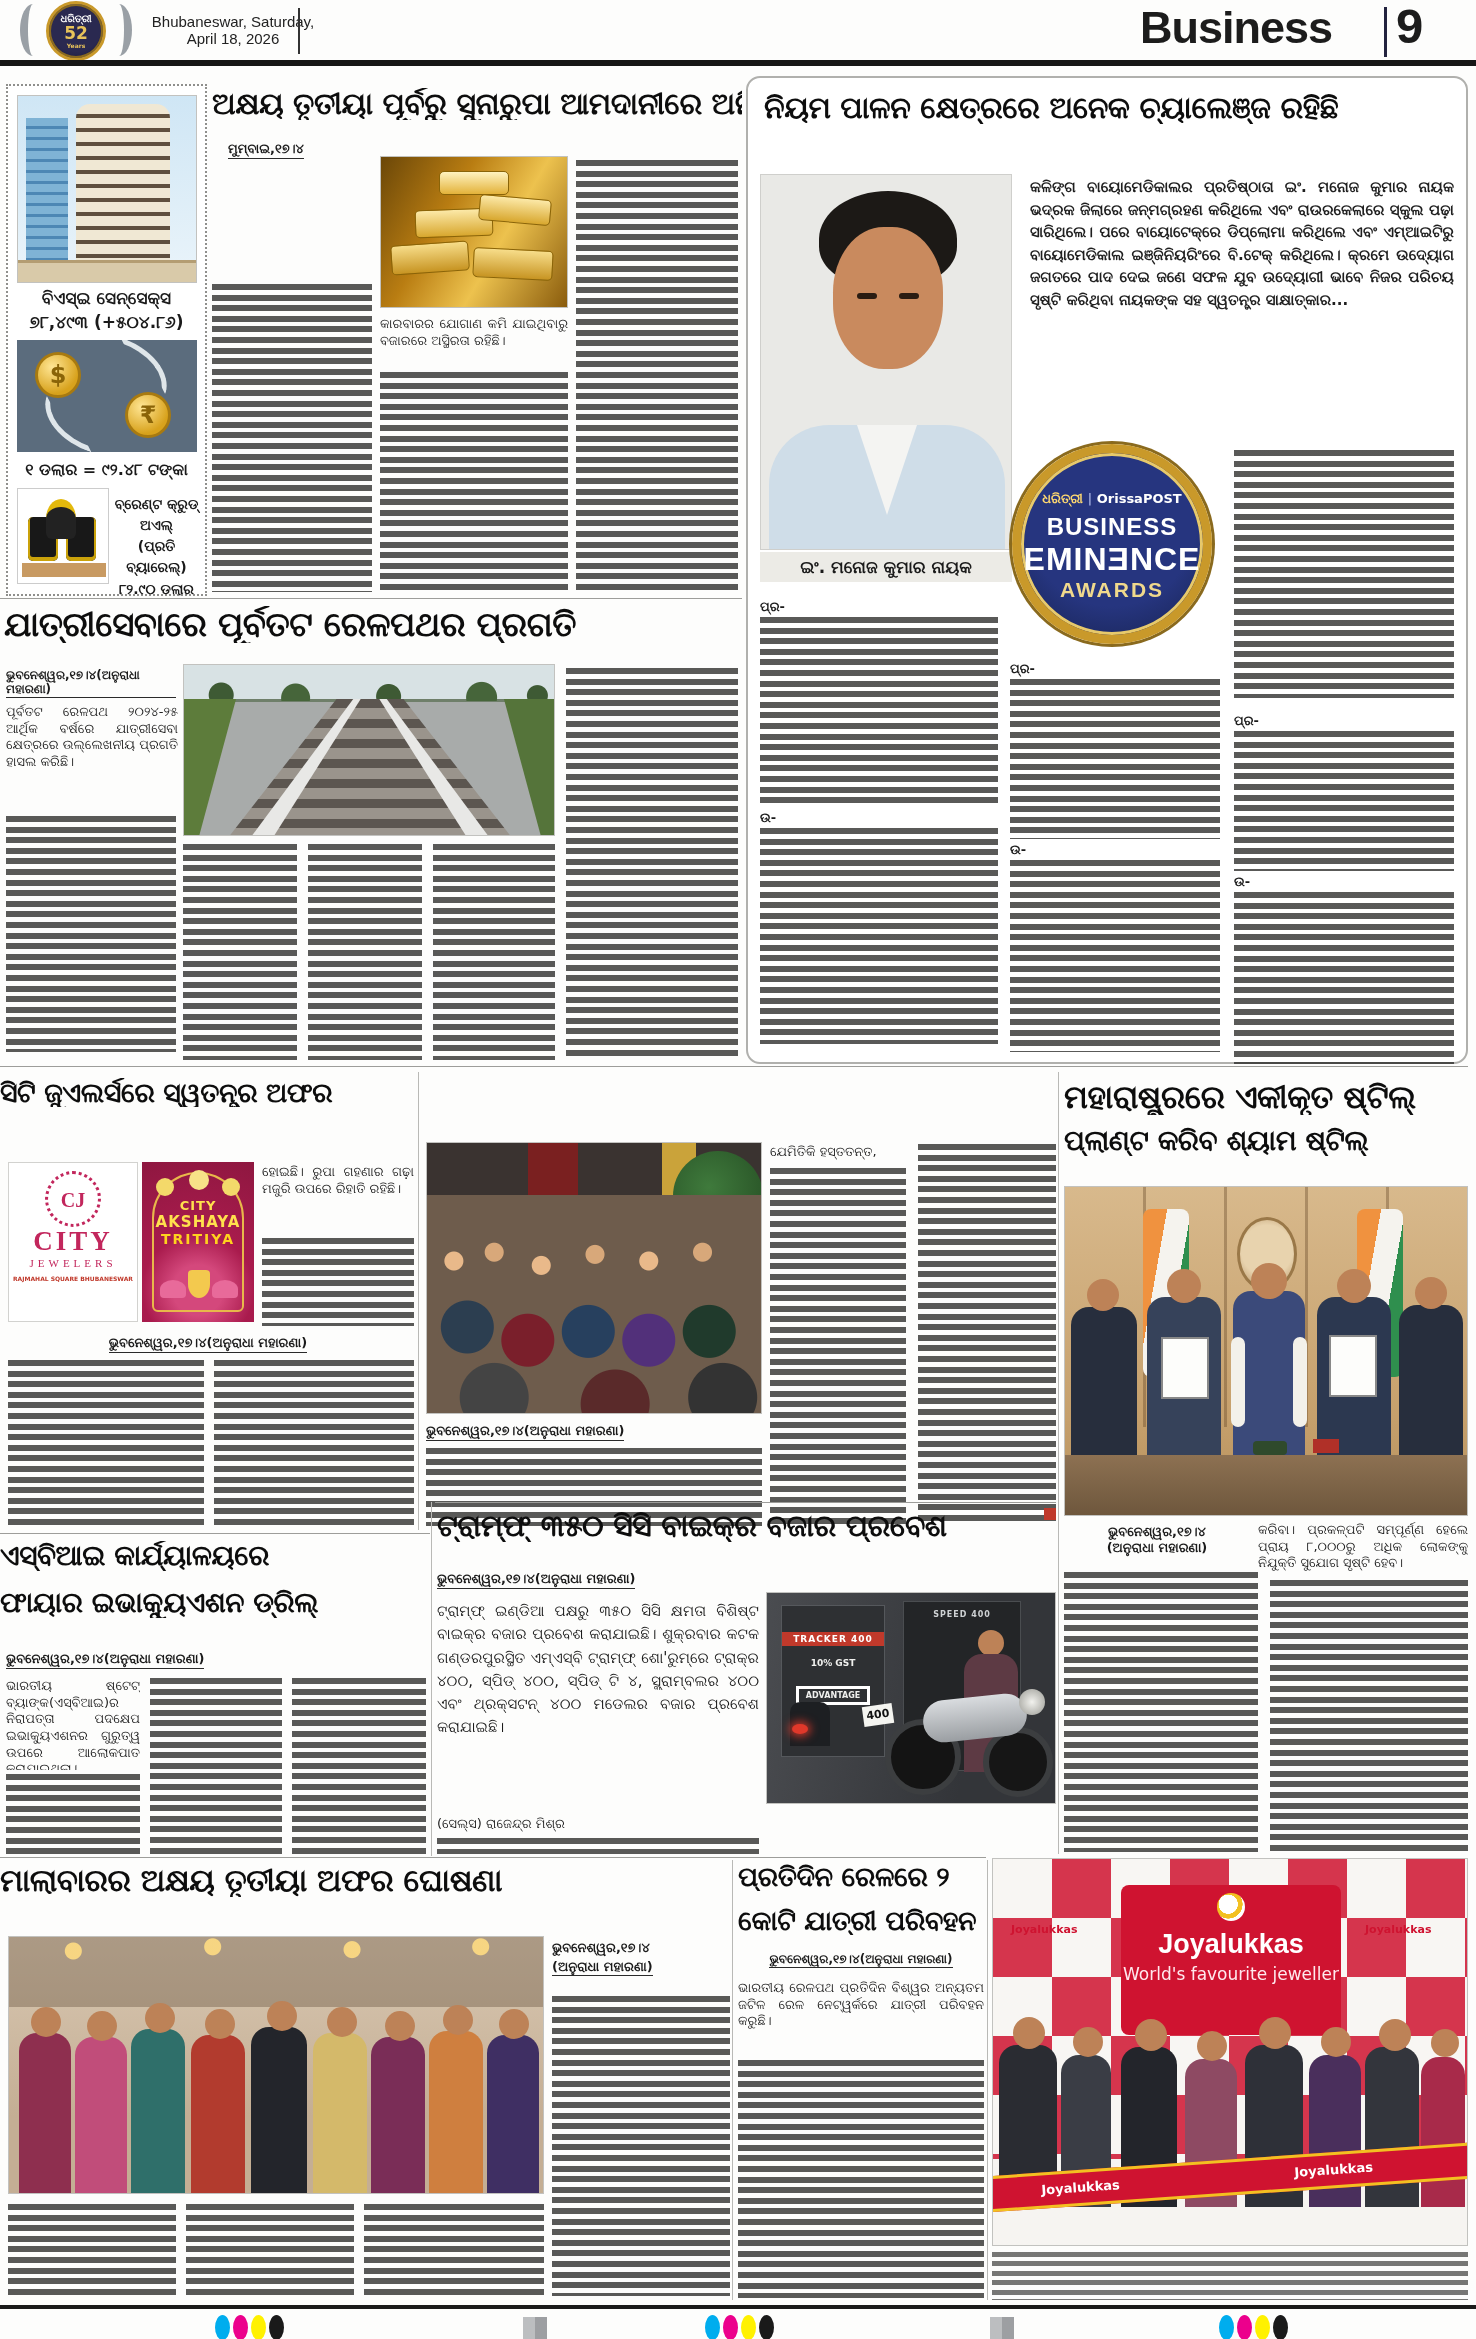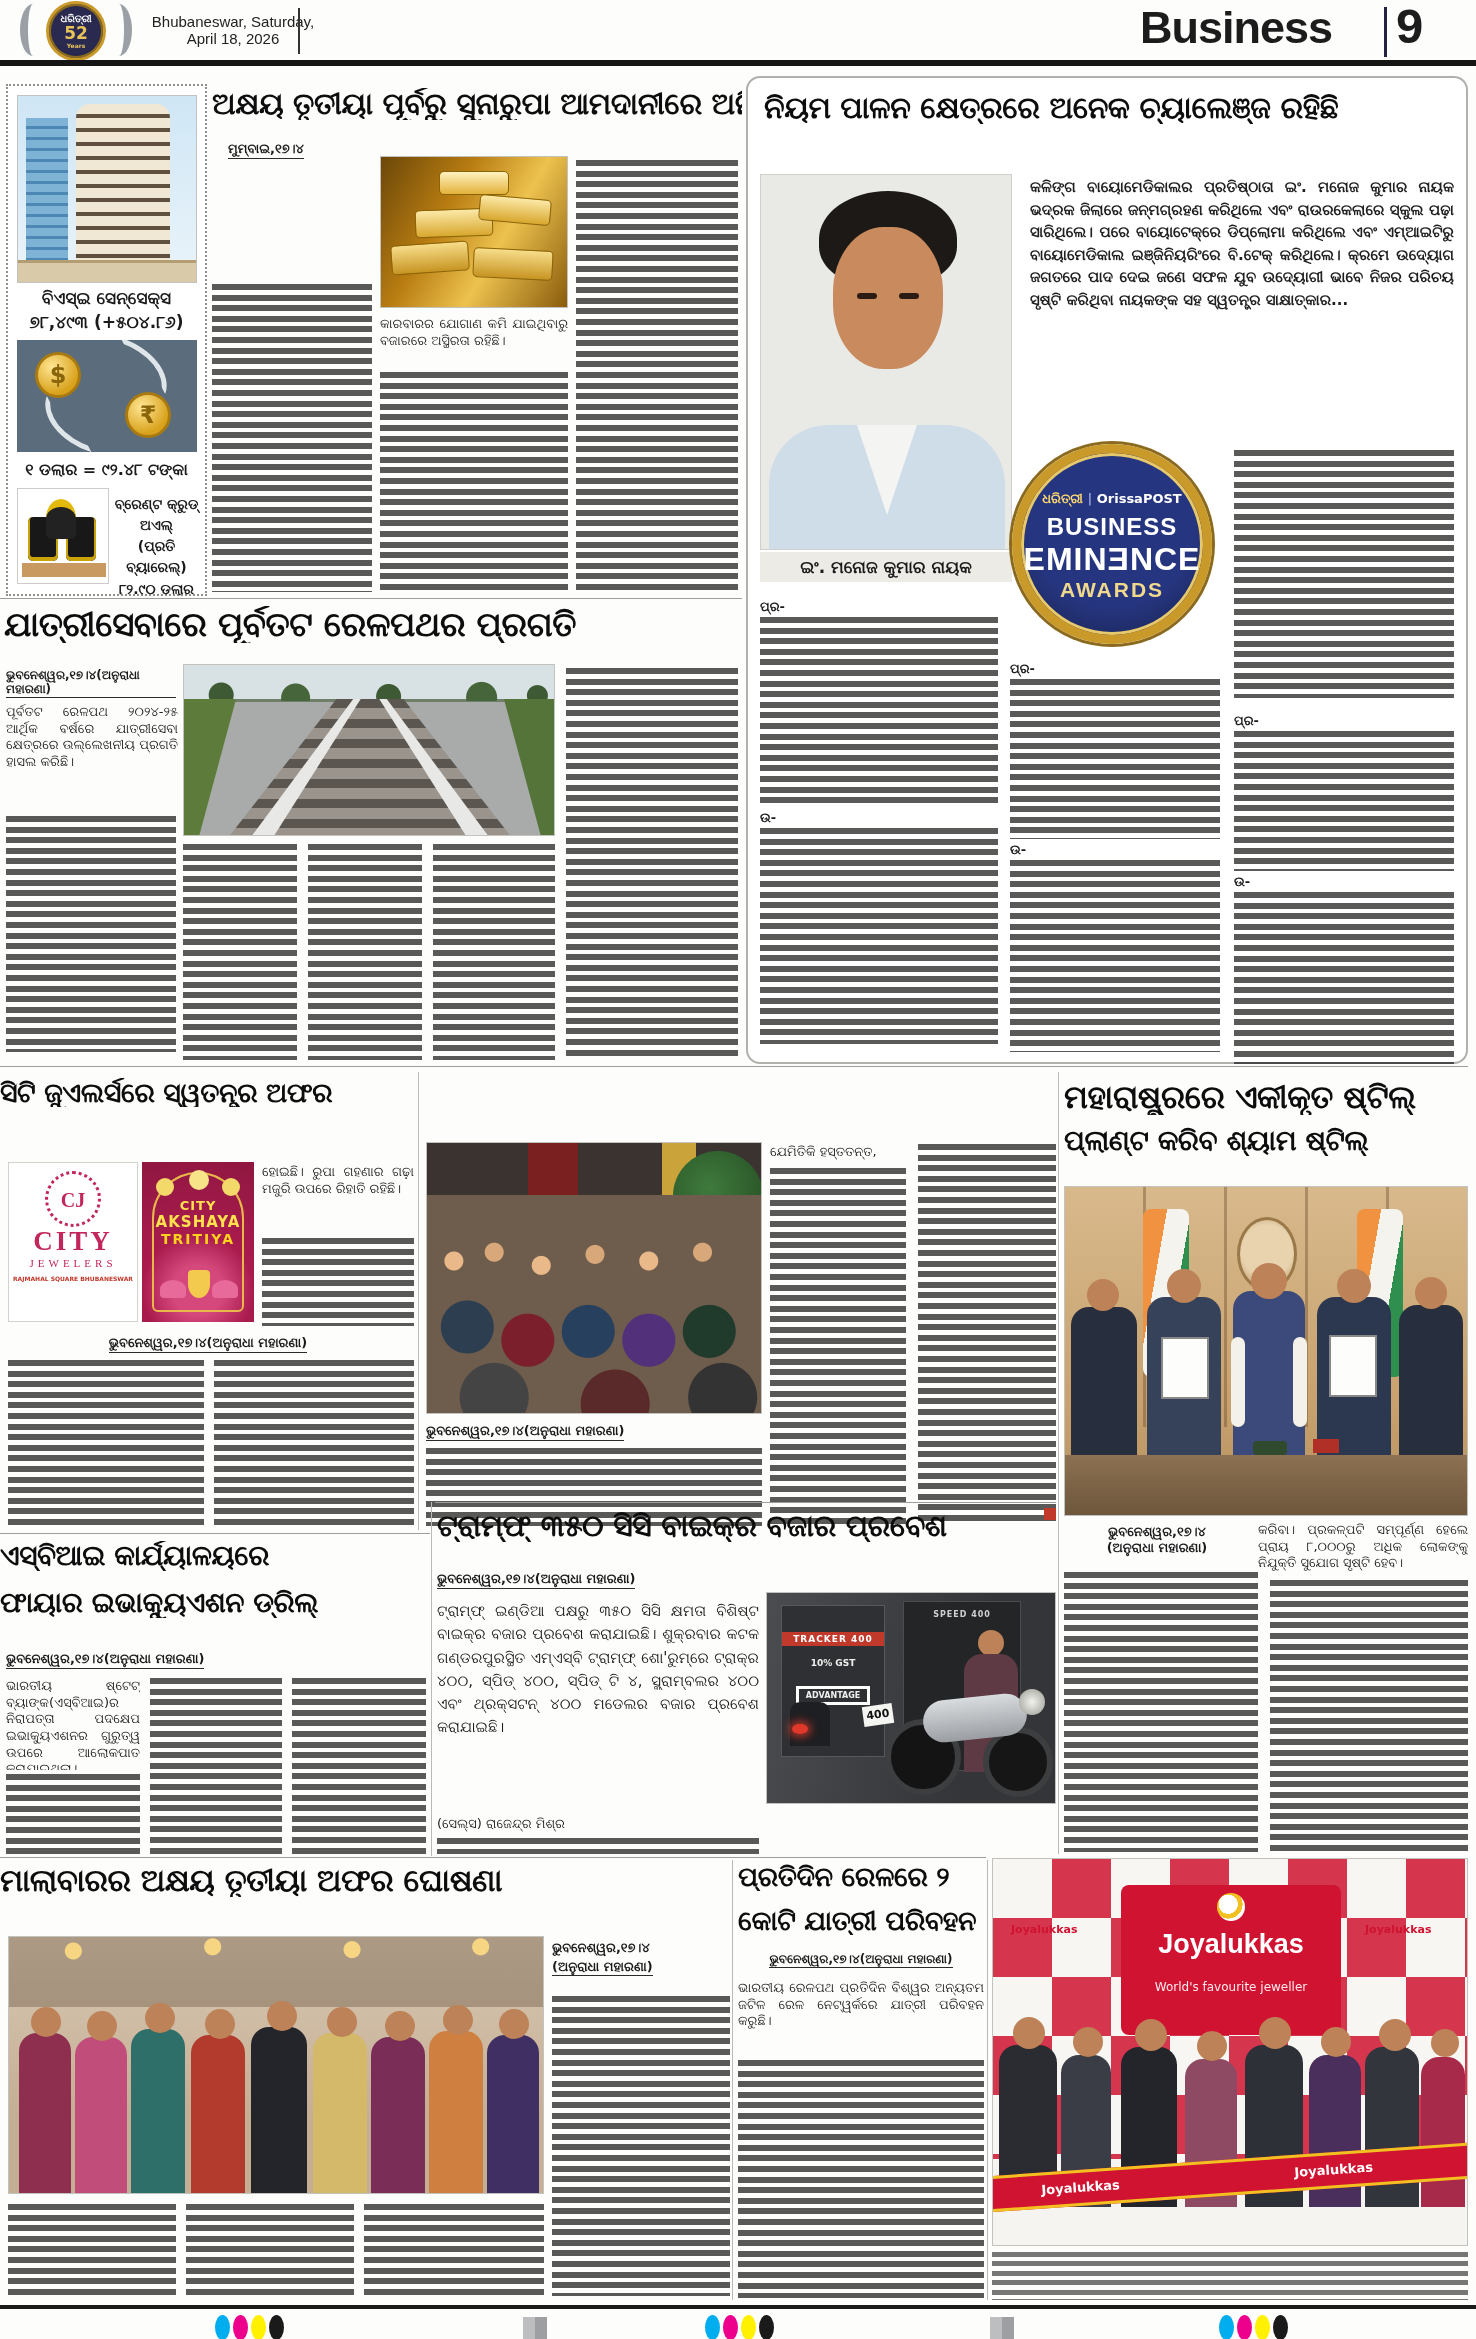--- a/index.html
+++ b/index.html
@@ -390,21 +390,21 @@
     <span class="byline" style="font-size:12px">ଭୁବନେଶ୍ୱର,୧୭।୪(ଅନୁରାଧା ମହାରଣା)</span>
   </div>
   <div class="abs body-sm just" style="left:738px;top:1980px;width:246px;height:76px;overflow:hidden">ଭାରତୀୟ ରେଳପଥ ପ୍ରତିଦିନ ବିଶ୍ୱର ଅନ୍ୟତମ ଜଟିଳ ରେଳ ନେଟ୍‌ୱର୍କରେ ଯାତ୍ରୀ ପରିବହନ କରୁଛି।</div>
   <div class="abs greek" style="left:738px;top:2060px;width:246px;height:238px"></div>
 
   <div class="photo" style="left:992px;top:1858px;width:476px;height:388px;background:#f6f4f1">
     <div class="abs" style="left:0;top:0;width:476px;height:300px;
          background:conic-gradient(#cf1330 25%,#f8f6f3 0 50%,#cf1330 0 75%,#f8f6f3 0) 0 0/118px 118px;opacity:.85"></div>
     <div class="abs ctr" style="left:128px;top:26px;width:220px;height:150px;background:#cf1330;border-radius:8px">
       <div style="color:#fff;font-weight:bold;font-size:27px;margin-top:44px;font-family:'Liberation Sans',sans-serif">Joyalukkas</div>
-      <div style="color:#ffe9ee;font-size:12px;margin-top:20px">World's favourite jeweller</div>
+      <div style="color:#ffe9ee;font-size:17px;margin-top:4px">World's favourite jeweller</div>
       <div class="abs" style="left:96px;top:8px;width:28px;height:28px;border-radius:50%;
            background:radial-gradient(circle at 40% 40%,#fff 0 40%,#f3c021 41% 60%,#fff 61%)"></div>
     </div>
     <div class="abs b" style="left:18px;top:64px;color:#cf1330;font-size:11px">Joyalukkas</div>
     <div class="abs b" style="left:372px;top:64px;color:#cf1330;font-size:11px">Joyalukkas</div>
     <div class="figure" style="left:6px;top:186px;width:58px;height:162px;background:#2a2c32"></div>
     <div class="head" style="left:20px;top:158px;width:32px;height:32px"></div>
     <div class="figure" style="left:68px;top:196px;width:50px;height:152px;background:#3a3d45"></div>
     <div class="head" style="left:80px;top:168px;width:30px;height:30px"></div>
     <div class="figure" style="left:128px;top:188px;width:56px;height:160px;background:#23252b"></div>

